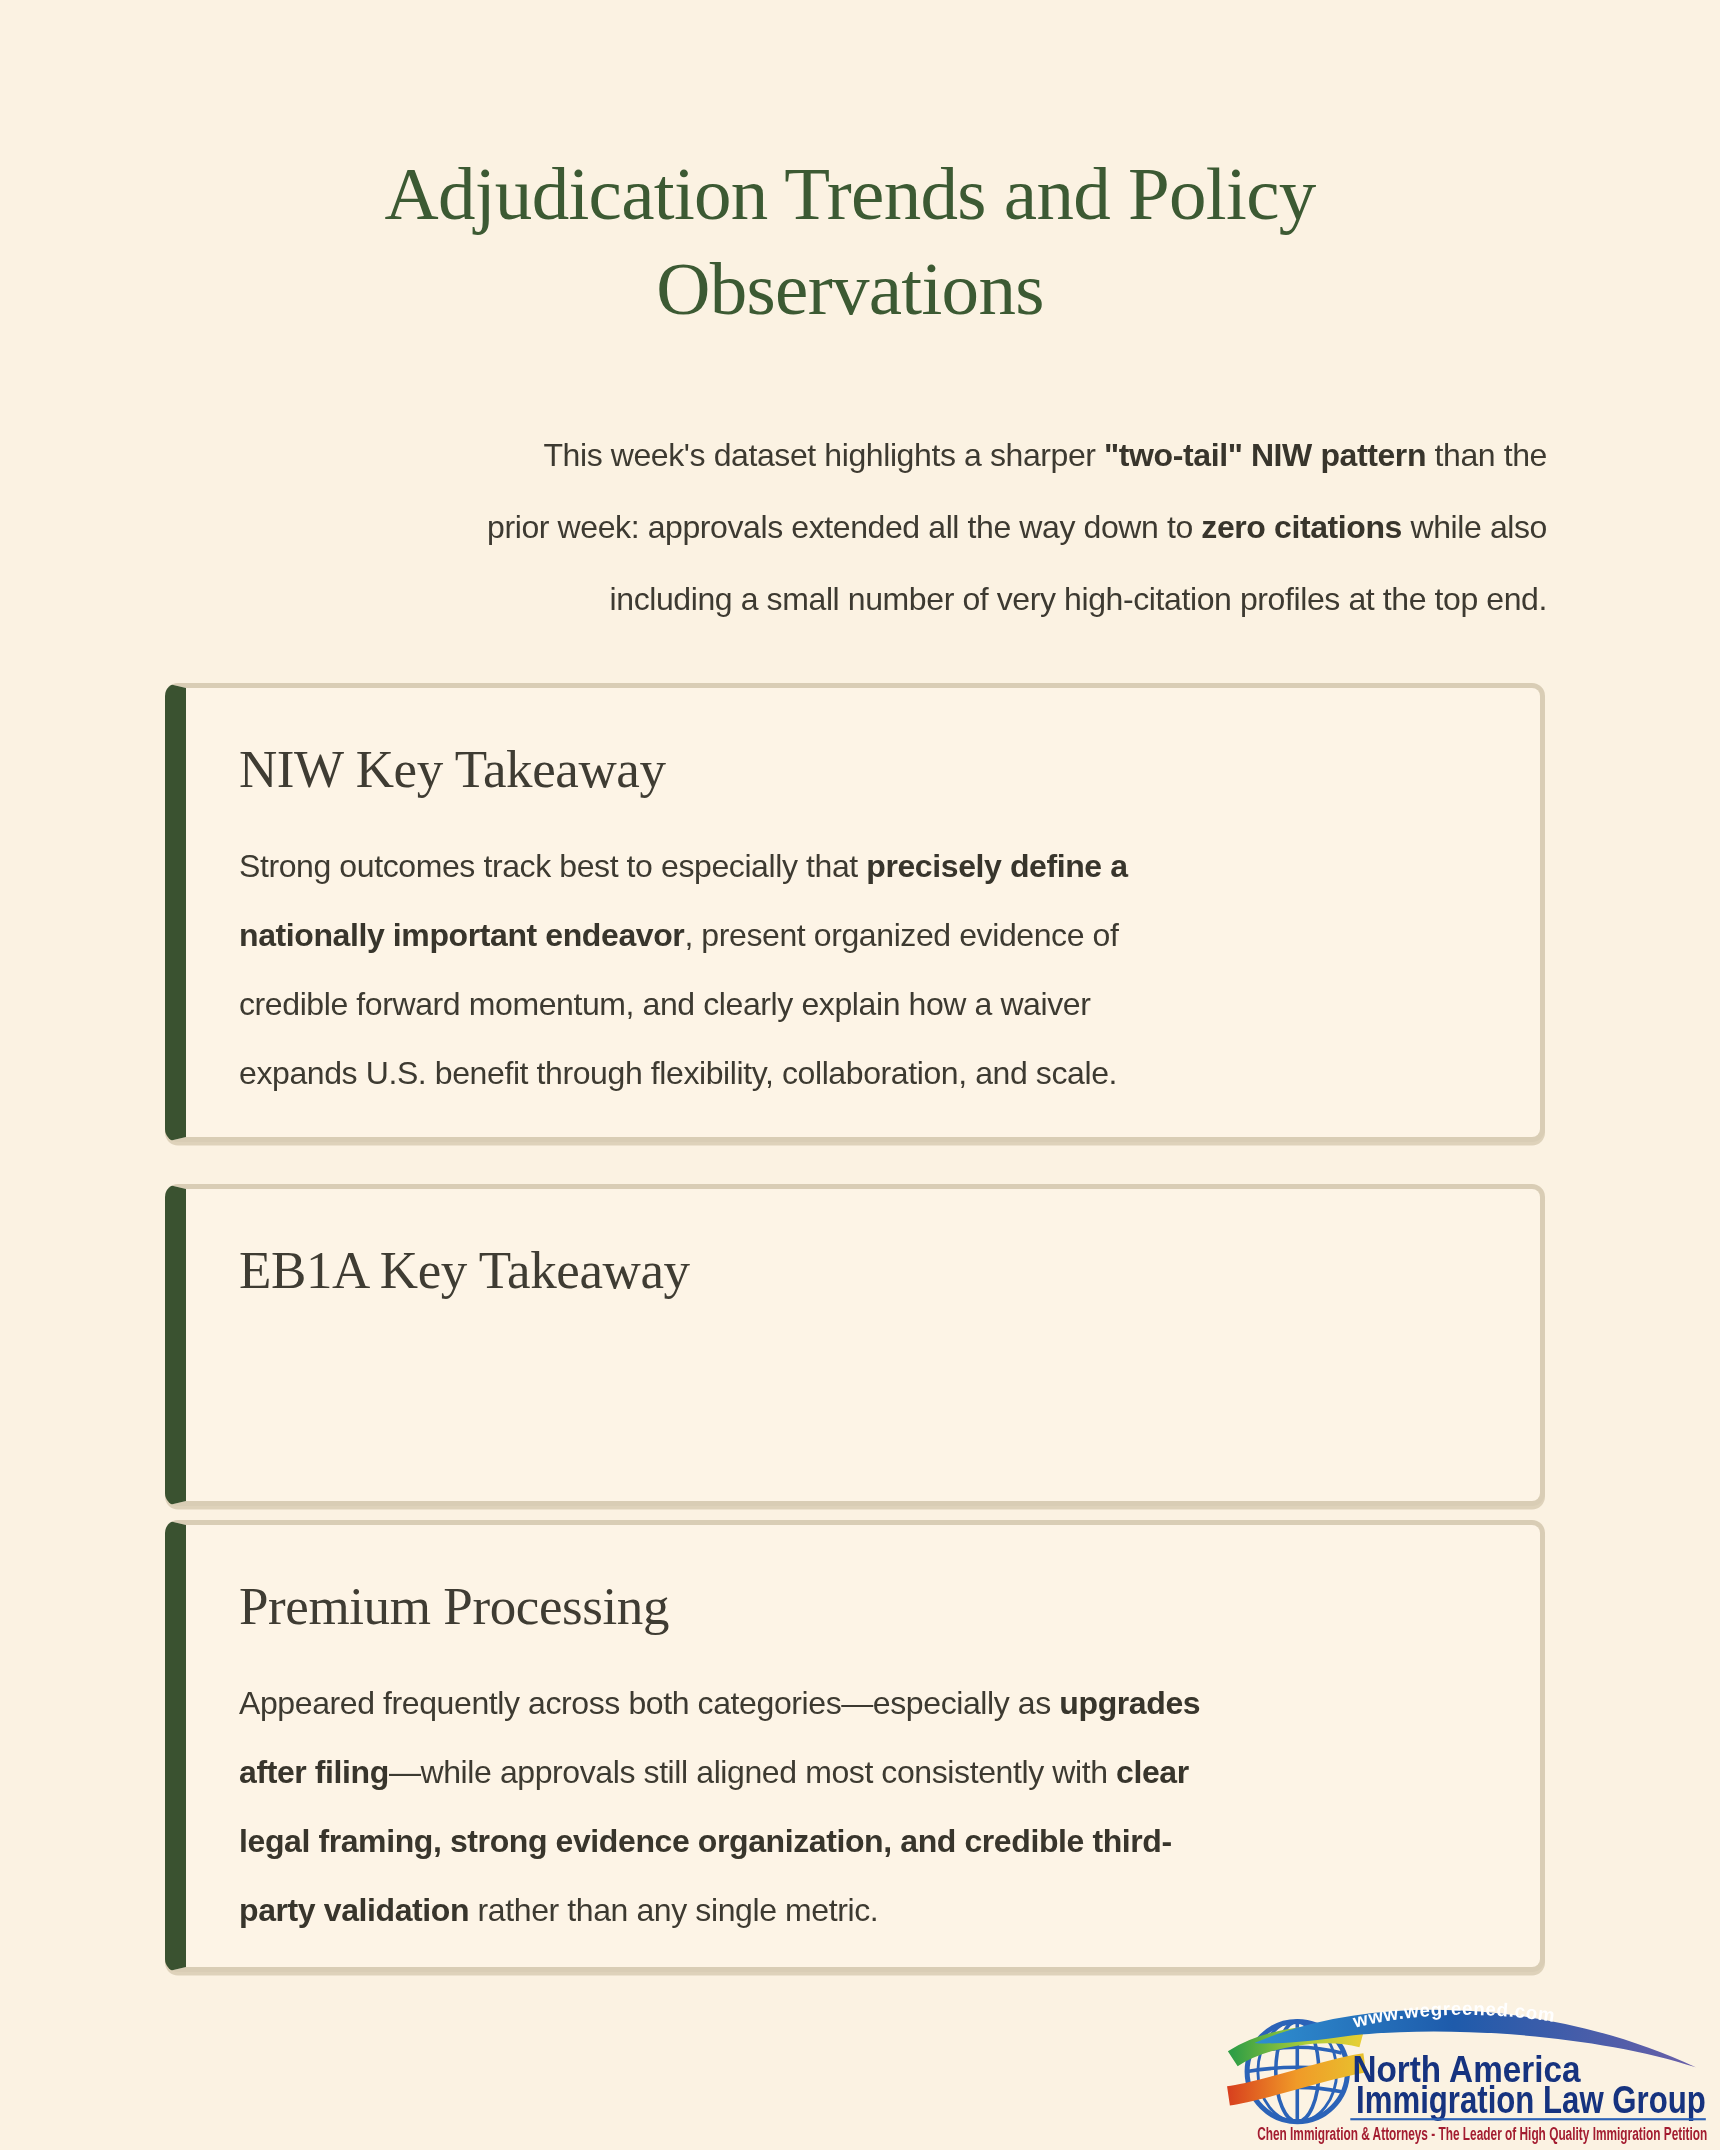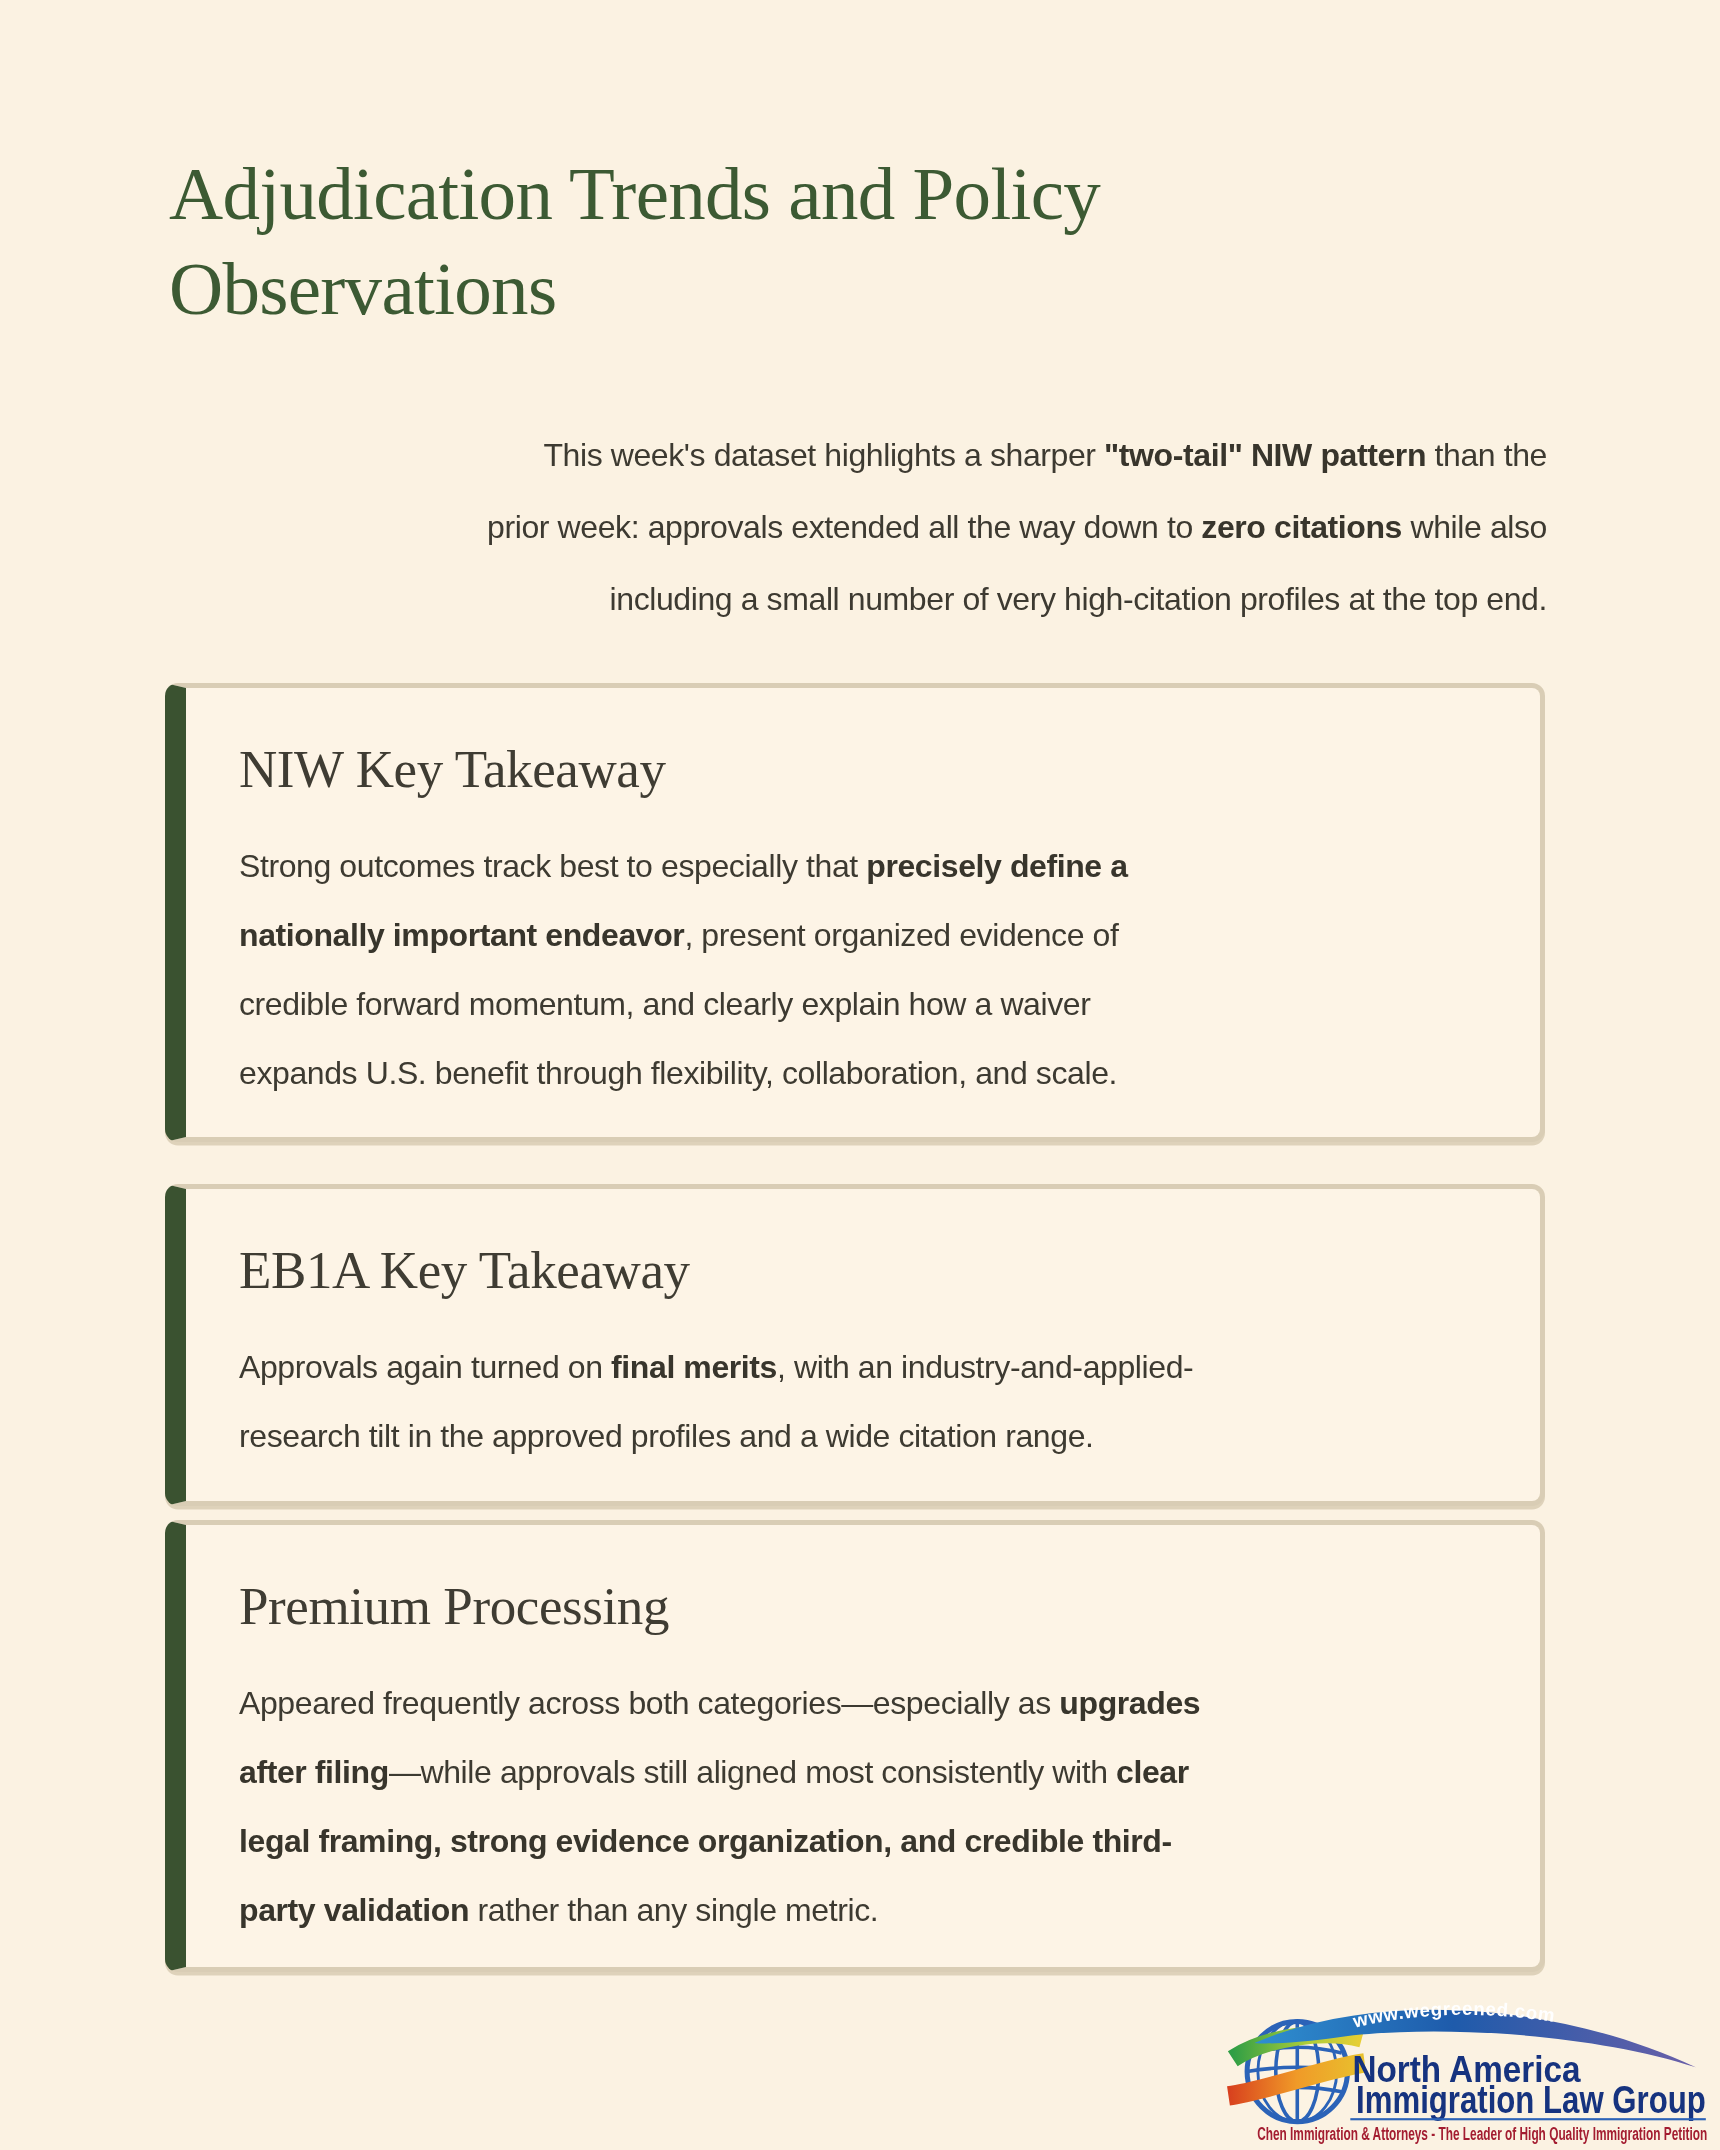--- a/index.html
+++ b/index.html
@@ -16,20 +16,21 @@
     overflow:hidden;
   }
   .page-title{
     position:absolute;left:169px;top:146px;width:1362px;
     font-family:"Liberation Serif",serif;
     font-weight:400;
     font-size:75px;line-height:95px;
     color:var(--title-green);
     white-space:pre-line;
     letter-spacing:-0.7px;
+    text-align:center;
   }
   .intro{
     position:absolute;left:171px;top:419px;width:1376px;
     font-size:32px;line-height:72px;
     letter-spacing:-0.4px;
     white-space:pre-wrap;
     text-align:right;
   }
   .card{
     position:absolute;left:165px;width:1380px;
@@ -80,22 +81,20 @@
 <section class="card" id="card-niw">
   <h2 class="card-heading">NIW Key Takeaway</h2>
   <div class="card-body"><span>Strong outcomes track best to especially that </span><strong>precisely define a
 nationally important endeavor</strong><span>, present organized evidence of
 credible forward momentum, and clearly explain how a waiver
 expands U.S. benefit through flexibility, collaboration, and scale.</span></div>
 </section>
 
 <section class="card" id="card-eb1a">
   <h2 class="card-heading">EB1A Key Takeaway</h2>
-  <div class="card-body"><span>Approvals again turned on </span><strong>final merits</strong><span>, with an industry-and-applied-
-research tilt in the approved profiles and a wide citation range.</span></div>
 </section>
 
 <section class="card" id="card-premium">
   <h2 class="card-heading">Premium Processing</h2>
   <div class="card-body"><span>Appeared frequently across both categories—especially as </span><strong>upgrades
 after filing</strong><span>—while approvals still aligned most consistently with </span><strong>clear
 legal framing, strong evidence organization, and credible third-
 party validation</strong><span> rather than any single metric.</span></div>
 </section>
 

